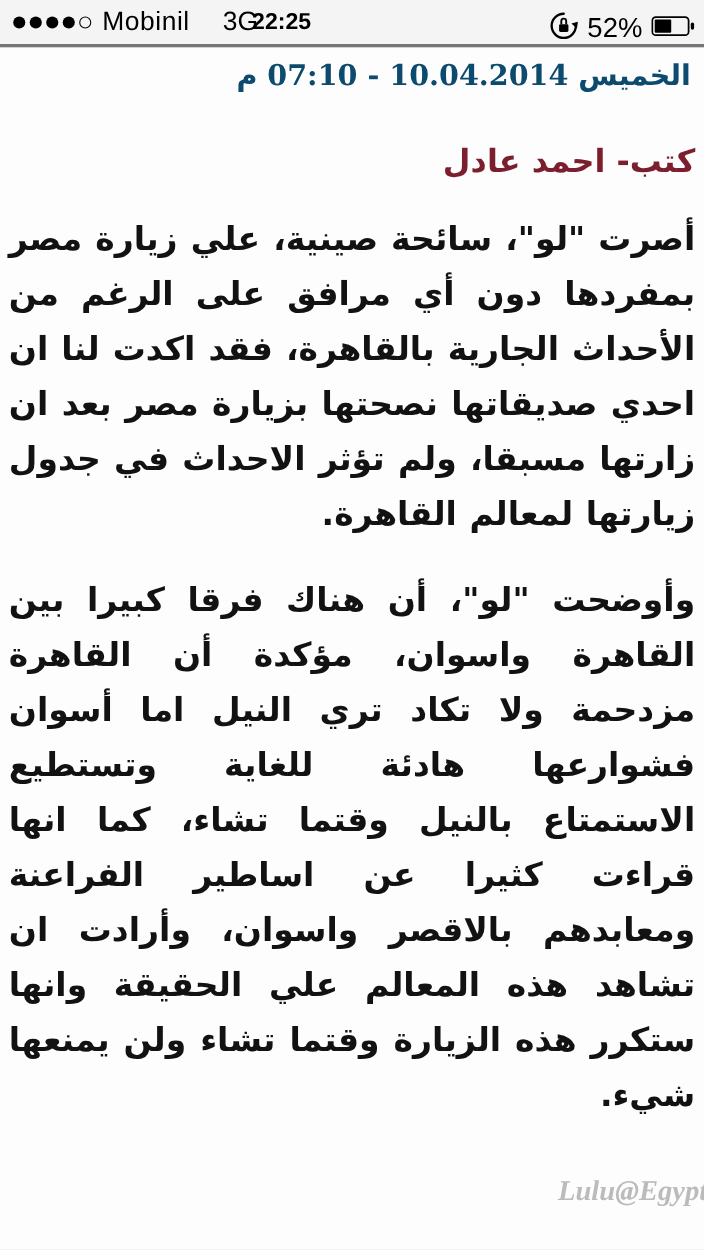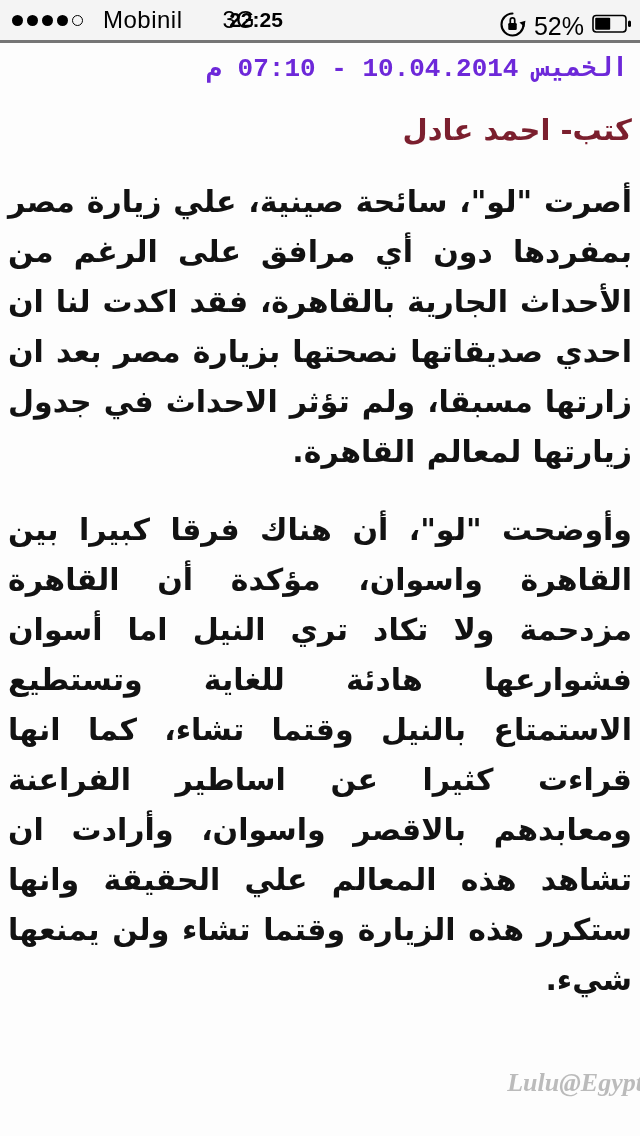--- a/index.html
+++ b/index.html
@@ -17,21 +17,21 @@
   
   .status-bar {
     position: relative;
     height: 40px;
     background: #f4f4f4;
     color: #000;
   }
   .sb-left {
     position: absolute;
     left: 12px; top: 0; height: 40px;
-    display: flex; align-items: center; gap: 16px;
+    display: flex; align-items: center; gap: 6px;
   }
   .signal { display: flex; align-items: center; gap: 4px; margin-right: 4px; }
   .dot { width: 11px; height: 11px; border-radius: 50%; background: #000; display: inline-block; }
   .dot.hollow { background: transparent; border: 1.5px solid #000; }
   .carrier { font-size: 24px; letter-spacing: 0.5px; }
   .network { font-size: 24px; margin-left: 24px; }
   .sb-time {
     position: absolute;
     left: 196px; top: 0; width: 120px; height: 40px;
     display: flex; align-items: center; justify-content: center;
@@ -61,21 +61,21 @@
 
   
   .article {
     direction: rtl;
     padding: 0 8px;
     color: #121212;
     font-family: "DejaVu Sans", sans-serif;
     font-weight: bold;
   }
   .byline {
-    margin-top: 24px;
+    margin-top: 40px;
     font-size: 29px;
     line-height: 38px;
     text-align: right;
   }
   .article p {
     margin-top: 28px;
     font-size: 30px;
     line-height: 50px;
     text-align: justify;
     text-align-last: right;
@@ -131,21 +131,21 @@
           <rect x="1" y="1.5" width="33" height="16.5" rx="3.2" fill="none" stroke="#000" stroke-width="1.6"></rect>
           <rect x="3.2" y="3.7" width="15.0" height="12.1" rx="1" fill="#000"></rect>
           <rect x="36" y="6.5" width="3" height="6.5" rx="1.5" fill="#000"></rect>
         </svg>
       </span>
     </div>
   </div>
 
   <div class="header-divider"></div>
 
-  <div class="date-line" style="color: #6d28d9; font-family: Liberation Mono, monospace;">الخميس 10.04.2014 - 07:10 م</div>
+  <div class="date-line" style="color: #0c4a6e;">الخميس 10.04.2014 - 07:10 م</div>
 
   <div class="article" style="color: rgb(18, 18, 18);">
     <div class="byline" style="color: rgb(123, 31, 46);">كتب- احمد عادل</div>
     <p>أصرت "لو"، سائحة صينية، علي زيارة مصر بمفردها دون أي مرافق على الرغم من الأحداث الجارية بالقاهرة، فقد اكدت لنا ان احدي صديقاتها نصحتها بزيارة مصر بعد ان زارتها مسبقا، ولم تؤثر الاحداث في جدول زيارتها لمعالم القاهرة.</p>
     <p>وأوضحت "لو"، أن هناك فرقا كبيرا بين القاهرة واسوان، مؤكدة أن القاهرة مزدحمة ولا تكاد تري النيل اما أسوان فشوارعها هادئة للغاية وتستطيع الاستمتاع بالنيل وقتما تشاء، كما انها قراءت كثيرا عن اساطير الفراعنة ومعابدهم بالاقصر واسوان، وأرادت ان تشاهد هذه المعالم علي الحقيقة وانها ستكرر هذه الزيارة وقتما تشاء ولن يمنعها شيء.</p>
 
   </div>
 
   <div class="watermark">Lulu@Egypt.co</div>
 

